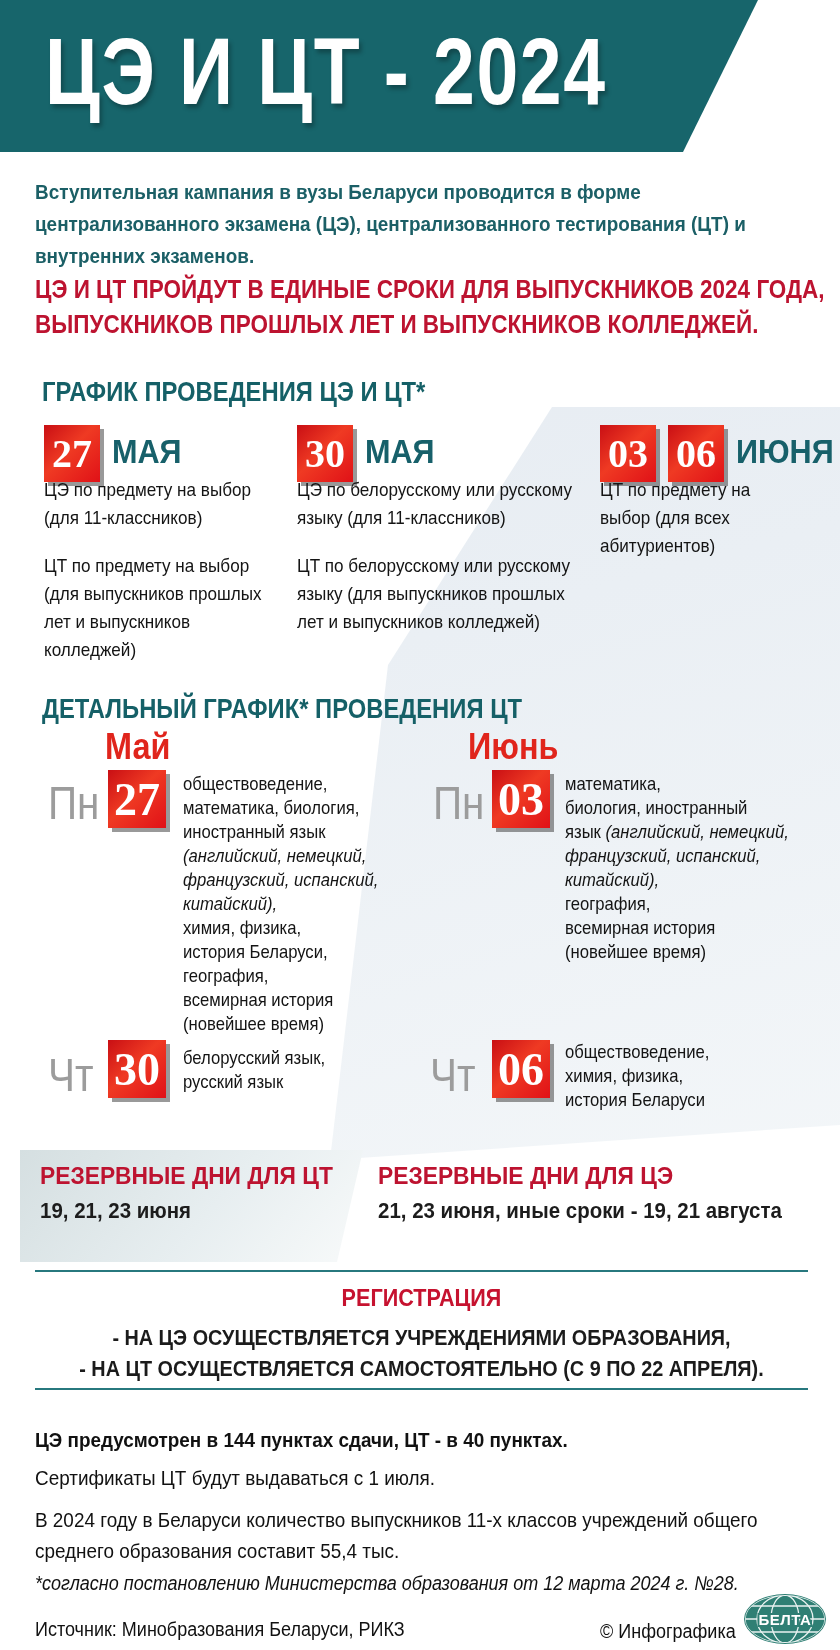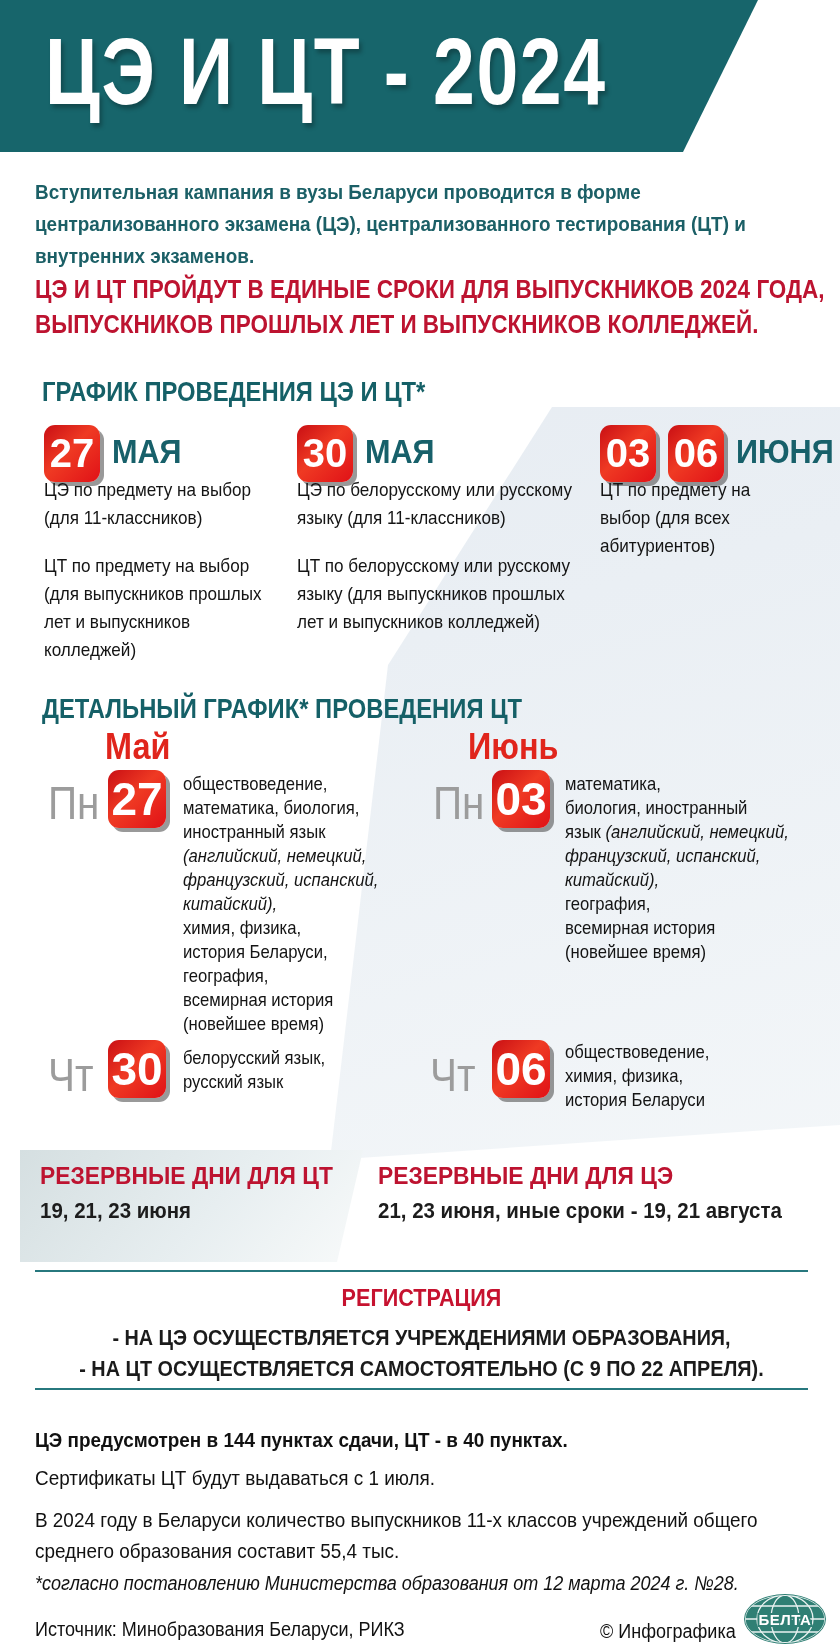--- a/index.html
+++ b/index.html
@@ -49,21 +49,22 @@
   .headline{
     left:35px;top:272px;font-size:25px;font-weight:bold;color:#bd1330;
     line-height:35px;z-index:1;
   }
   
   .datebox{
     background:linear-gradient(135deg,#c90f14 0%,#ef3a23 45%,#e01117 100%);
     color:#ffffff;font-weight:bold;text-align:center;z-index:1;
     display:flex;align-items:center;justify-content:center;
     box-shadow:4px 4px 0 rgba(70,70,70,0.55);
-    border-radius:11px;
+    border-radius:0;
+    font-family:Liberation Serif, serif;
   }
   .db-s{width:56px;height:57px;font-size:40px;}
   .db-l{width:58px;height:58px;font-size:46px;}
   .month-label{
     font-size:34px;font-weight:bold;color:#17606a;white-space:nowrap;
     transform:scaleX(0.9);transform-origin:left top;z-index:1;
   }
   .sched-item{
     font-size:19px;line-height:28px;color:#141414;z-index:1;
   }

